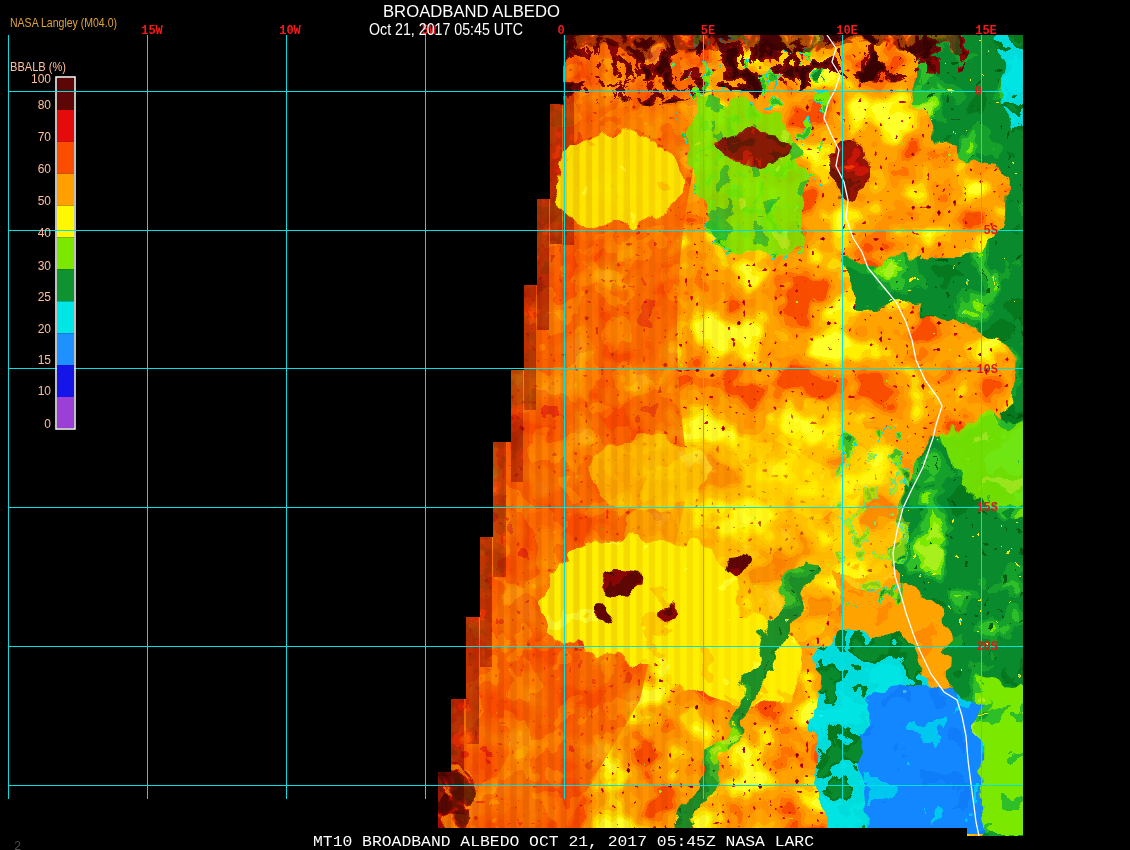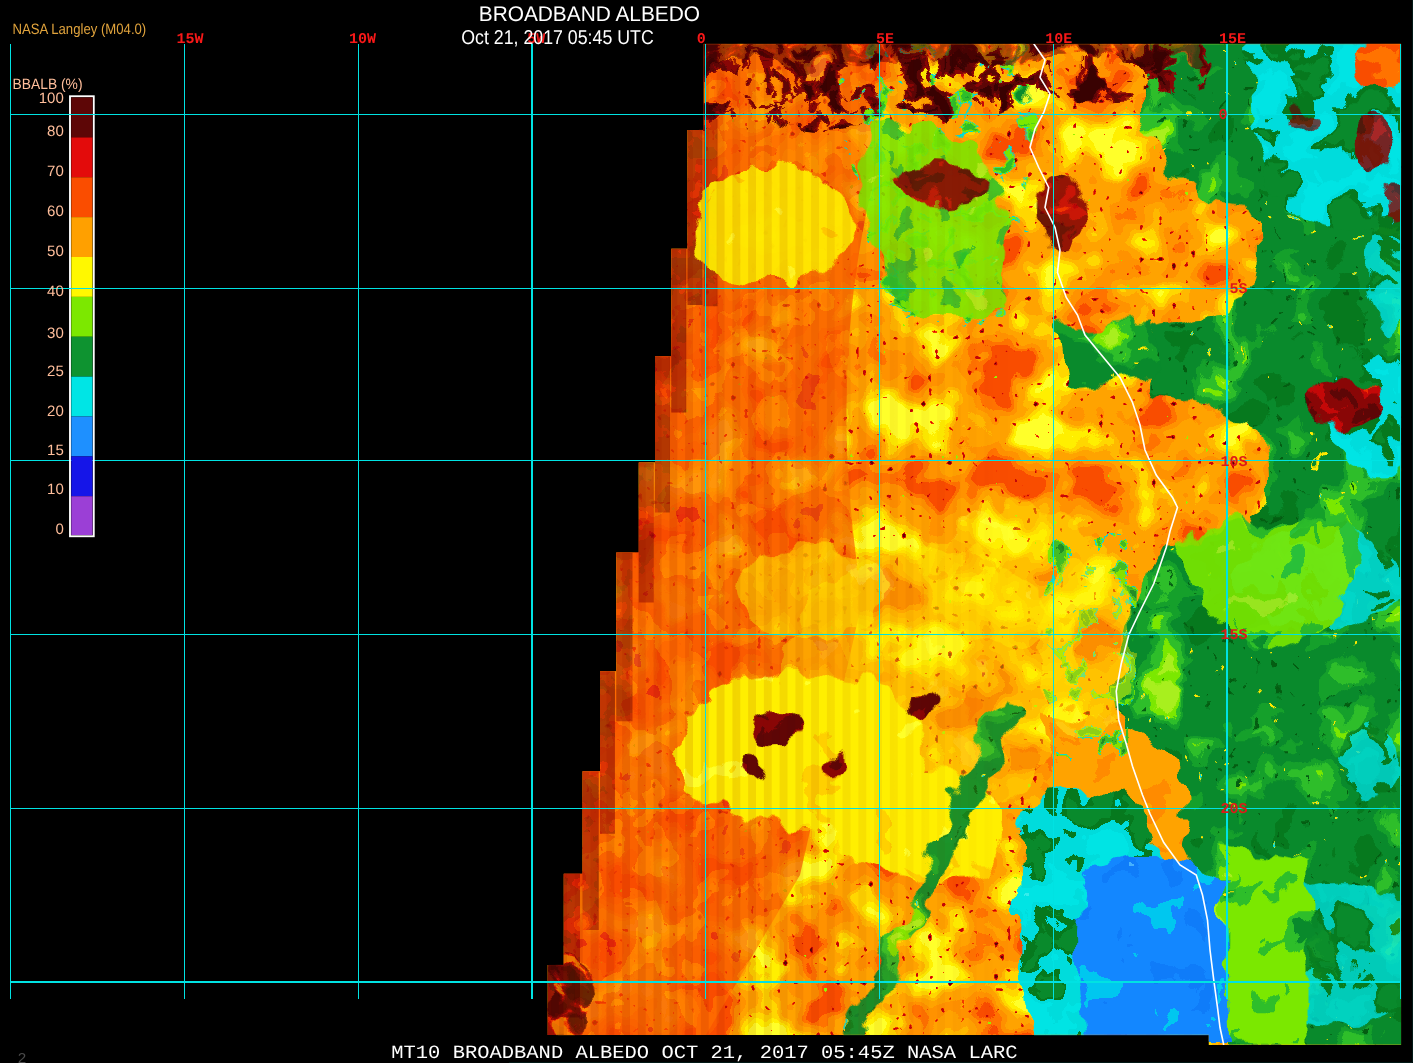--- a/index.html
+++ b/index.html
@@ -1,16 +1,16 @@
 <!DOCTYPE html>
 <html><head>
 <meta charset="utf-8">
 <style>
 html,body{margin:0;padding:0;background:#000;}
-#page{position:relative;width:1130px;height:850px;background:#0f766e;overflow:hidden;}
+#page{position:relative;width:1023px;height:850px;background:#a16207;overflow:hidden;}
 svg{display:block;}
 </style>
 </head>
 <body>
 <div id="page">
 <svg width="1130" height="850">
 <defs>
   <clipPath id="dataClip">
     <path d="M563,35 H1121 V836 H967 V828 H438 V772 H451 V699 H466 V617 H480 V537 H493 V442 H511 V370 H524 V285 H537 V199 H550 V104 H563 Z"></path>
   </clipPath>

